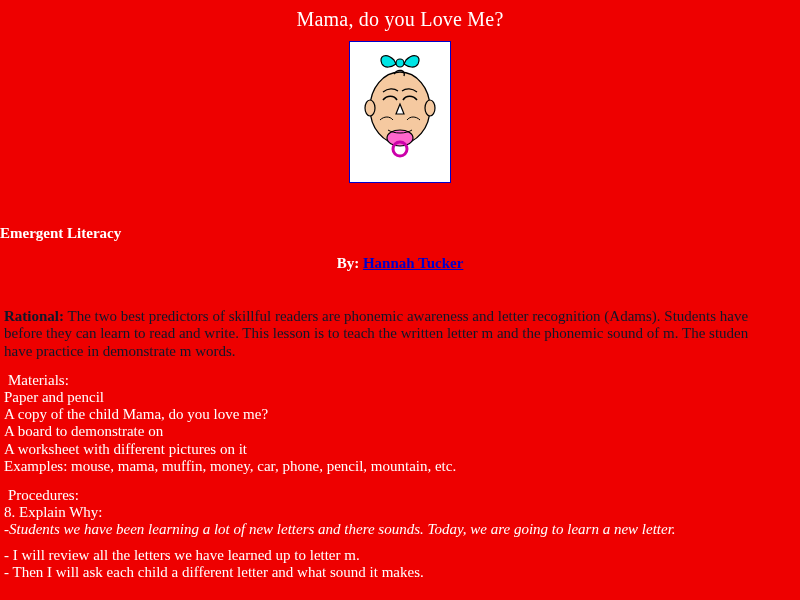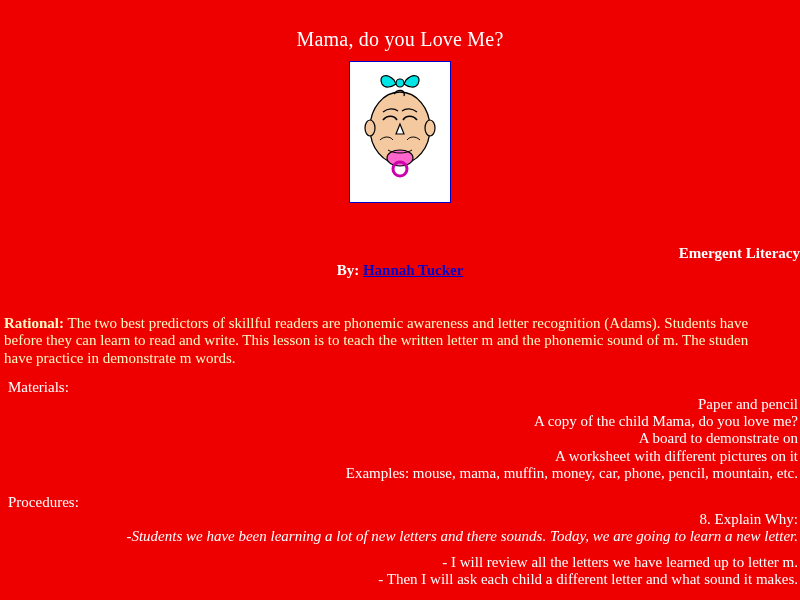--- a/index.html
+++ b/index.html
@@ -22,21 +22,20 @@
     box-sizing: border-box;
   }
 
   
   .title {
     text-align: center;
     font-size: 20px;
     color: #ffffff;
     padding-top: 8px;
     letter-spacing: 0.2px;
-    margin-top: 20px;
   }
 
   .image-wrap {
     display: flex;
     justify-content: center;
     margin-top: 10px;
   }
   .baby-frame {
     width: 100px;
     height: 140px;
@@ -45,60 +44,59 @@
     position: relative;
     overflow: hidden;
   }
   .baby-svg {
     display: block;
     width: 100%;
     height: 100%;
   }
 
   .subtitle {
-    text-align: right;
+    text-align: left;
     font-weight: bold;
     font-size: 15px;
     margin-top: 42px;
     color: #ffffff;
   }
   .byline {
     text-align: center;
     font-weight: bold;
     font-size: 15px;
-    margin-top: 0;
+    margin-top: 13px;
     color: #ffffff;
   }
   .byline a {
     color: #0000cc;
     text-decoration: underline;
     font-weight: bold;
   }
 
   
   .body-area {
     margin-top: 36px;
     padding: 0 2px 0 4px;
   }
   .para {
     margin: 0 0 0 0;
     line-height: 1.15;
-    color: #fef9c3;
+    color: #0f172a;
   }
   .b {
     font-weight: bold;
   }
   .section-head {
     font-weight: normal;
     margin-top: 12px;
     padding-left: 4px;
   }
   .list-line {
     line-height: 1.15;
-    text-align: right;
   }
   .italic {
     font-style: italic;
   }
   .indent2 {
     padding-left: 6px;
   }
   .spacer-sm { height: 8px; }
 </style>
 </head>

